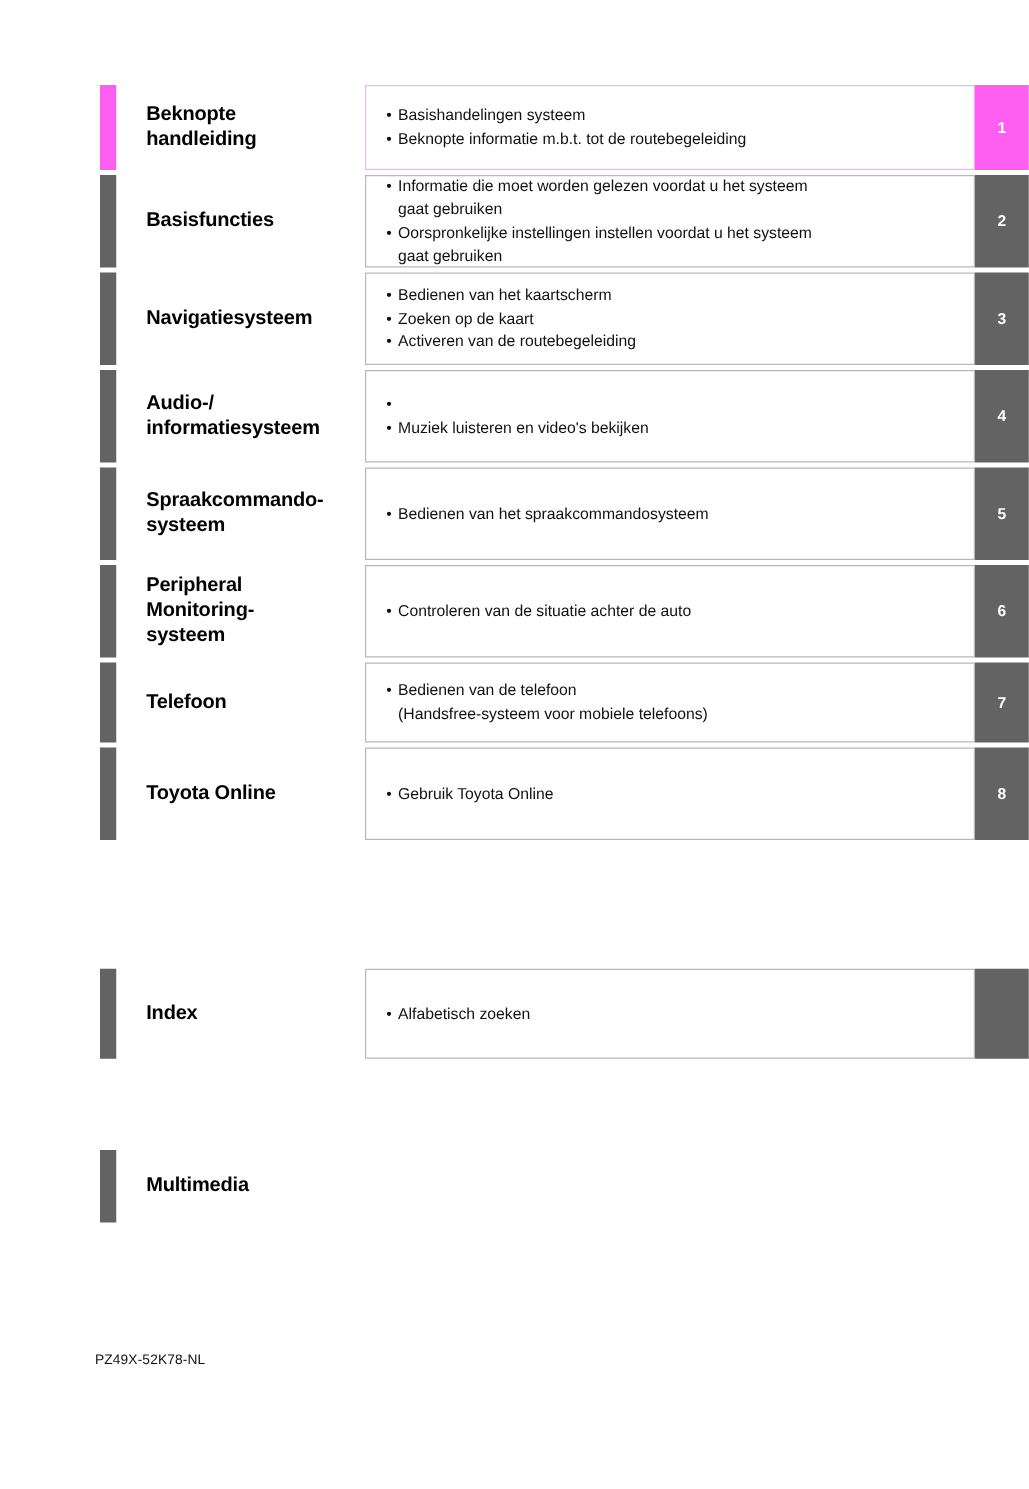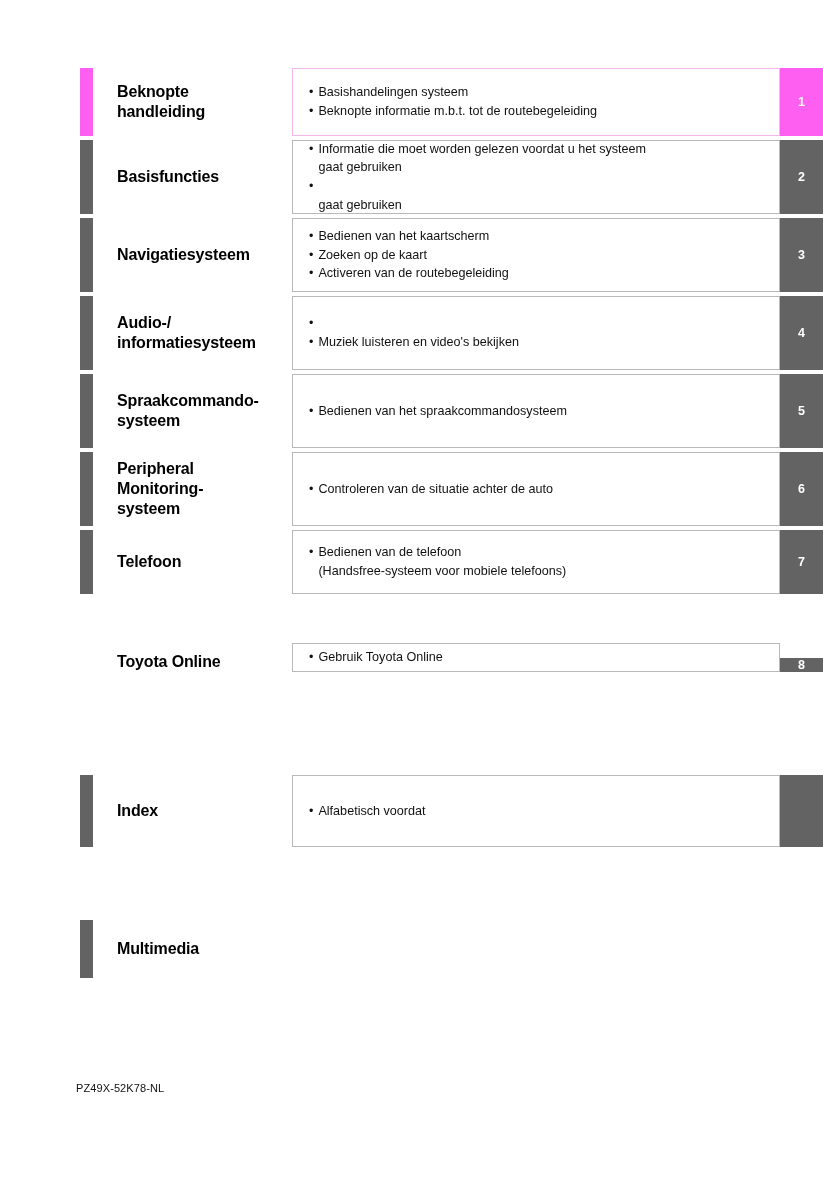--- a/index.html
+++ b/index.html
@@ -190,20 +190,21 @@
           <div class="bullet-line">
             <span class="bullet-dot">•</span>
             <span class="bullet-text">Informatie die moet worden gelezen voordat u het systeem</span>
           </div>
           <div class="bullet-line no-dot">
             <span class="bullet-dot">•</span>
             <span class="bullet-text">gaat gebruiken</span>
           </div>
           <div class="bullet-line">
             <span class="bullet-dot">•</span>
+            <span class="bullet-text">Oorspronkelijke instellingen instellen voordat u het systeem</span>
           </div>
           <div class="bullet-line no-dot">
             <span class="bullet-dot">•</span>
             <span class="bullet-text">gaat gebruiken</span>
           </div>
         </div>
         <div class="row-tab">2</div>
       </div>
       <div class="row-gap"></div>
       <div class="chapter-row" style="height: 74px;">
@@ -274,41 +275,41 @@
             <span class="bullet-text">Bedienen van de telefoon</span>
           </div>
           <div class="bullet-line no-dot">
             <span class="bullet-dot">•</span>
             <span class="bullet-text">(Handsfree-systeem voor mobiele telefoons)</span>
           </div>
         </div>
         <div class="row-tab">7</div>
       </div>
       <div class="row-gap"></div>
-      <div class="chapter-row" style="height: 74px; align-items: flex-end;">
+      <div class="chapter-row" style="height: 74px;">
         <div class="row-bar"></div>
         <div class="row-title">Toyota Online</div>
         <div class="row-desc">
           <div class="bullet-line">
             <span class="bullet-dot">•</span>
             <span class="bullet-text">Gebruik Toyota Online</span>
           </div>
         </div>
         <div class="row-tab">8</div>
       </div>
     </div>
 
   <div class="index-block" id="index-block">
       <div class="chapter-row" style="height: 72px;">
         <div class="row-bar"></div>
         <div class="row-title">Index</div>
         <div class="row-desc">
           <div class="bullet-line">
             <span class="bullet-dot">•</span>
-            <span class="bullet-text">Alfabetisch voordat</span>
+            <span class="bullet-text">Alfabetisch zoeken</span>
           </div>
         </div>
         <div class="row-tab blank"></div>
       </div>
     </div>
 
   <div class="multimedia-block" id="multimedia-block" style="height: 58px;">
     <div class="row-bar"></div>
     <div class="row-title">Multimedia</div>
   </div>

